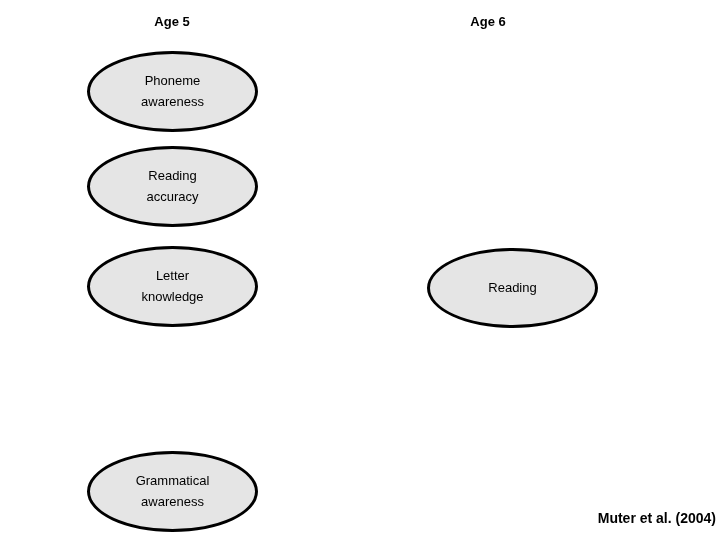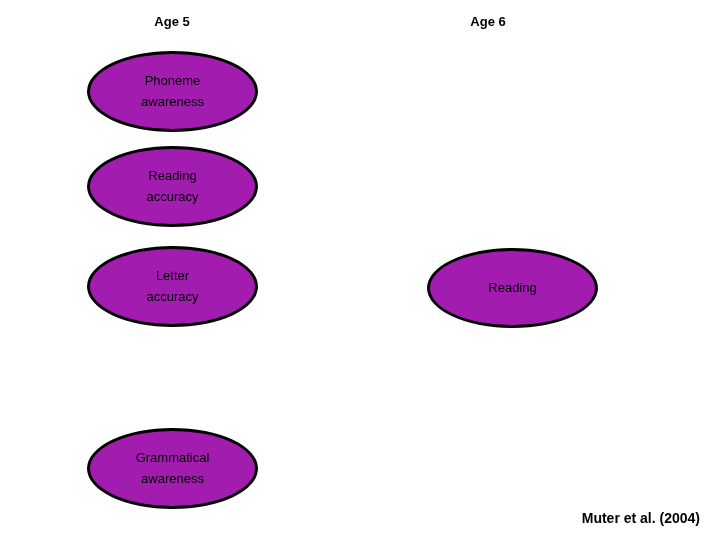--- a/index.html
+++ b/index.html
@@ -40,21 +40,21 @@
     top: 15px;
     width: 120px;
   }
 
   
   .node {
     position: absolute;
     box-sizing: border-box;
     border: 3px solid #000000;
     border-radius: 50%;
-    background: #a21caf;
+    background: #e5e5e5;
     display: flex;
     align-items: center;
     justify-content: center;
     text-align: center;
   }
   .node-label {
     font-size: 13px;
     font-weight: normal;
     color: #000000;
     line-height: 1.55;
@@ -65,34 +65,34 @@
   
   .col-left {
     left: 87px;
     width: 171px;
     height: 81px;
   }
   #node-phoneme-awareness   { top: 51px;  }
   #node-reading-accuracy    { top: 146px; }
   #node-letter-knowledge    { top: 246px; }
   #node-receptive-vocabulary{ top: 341px; }
-  #node-grammatical-awareness{ top: 428px; align-items: center; }
+  #node-grammatical-awareness{ top: 451px; align-items: center; }
 
   
   .col-right {
     left: 427px;
     width: 171px;
     height: 80px;
     top: 248px;
   }
 
   
   #citation {
     position: absolute;
-    right: 20px;
+    right: 4px;
     top: 510px;
     font-size: 14px;
     font-weight: bold;
     color: #000000;
     white-space: nowrap;
     padding-left: 41px;
   }
 </style>
 </head>
 <body>
@@ -108,21 +108,21 @@
 awareness</span>
   </div>
 
   <div id="node-reading-accuracy" class="node col-left">
     <span class="node-label">Reading
 accuracy</span>
   </div>
 
   <div id="node-letter-knowledge" class="node col-left">
     <span class="node-label">Letter
-accuracy</span>
+knowledge</span>
   </div>
 
 
   <div id="node-grammatical-awareness" class="node col-left">
     <span class="node-label">Grammatical
 awareness</span>
   </div>
 
   <div id="node-reading" class="node col-right">
     <span class="node-label">Reading</span>

